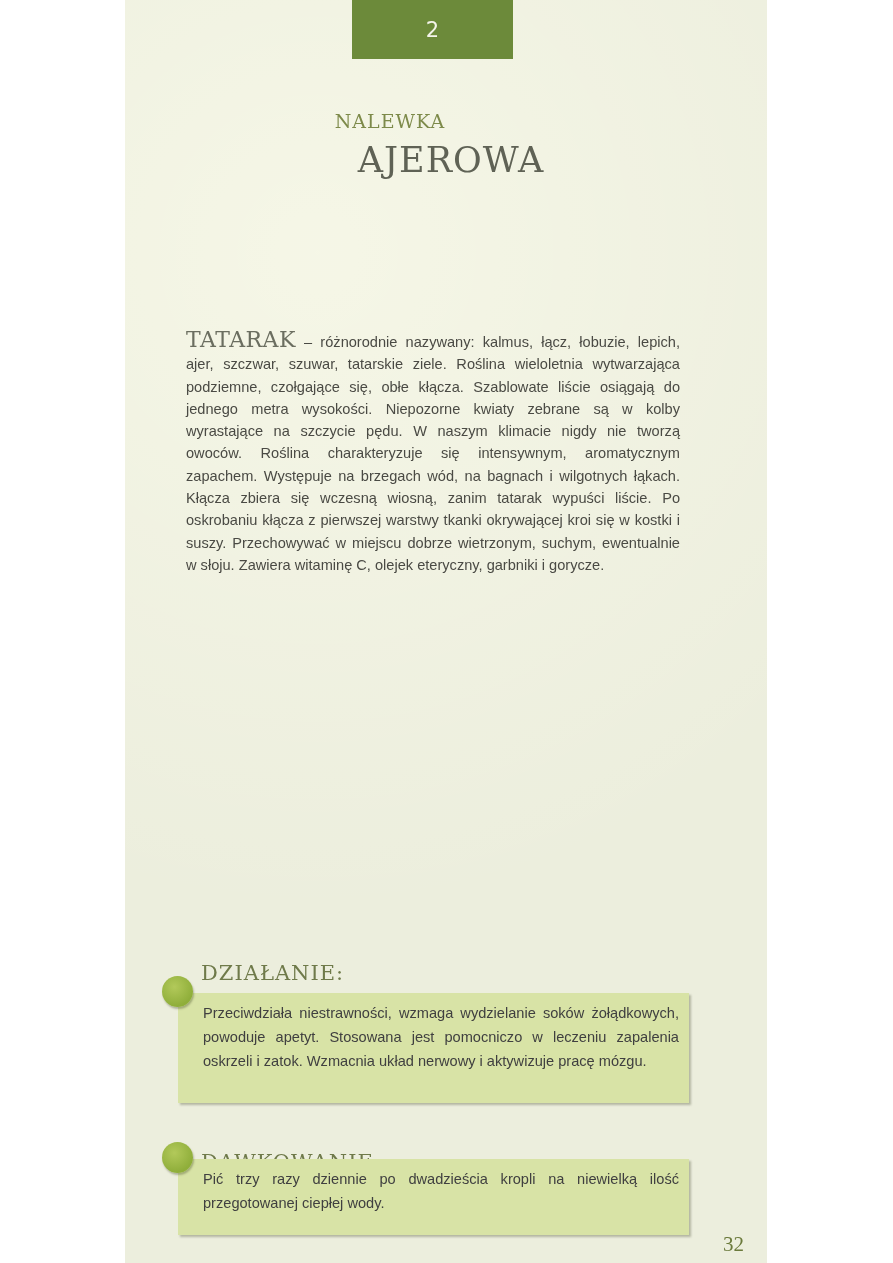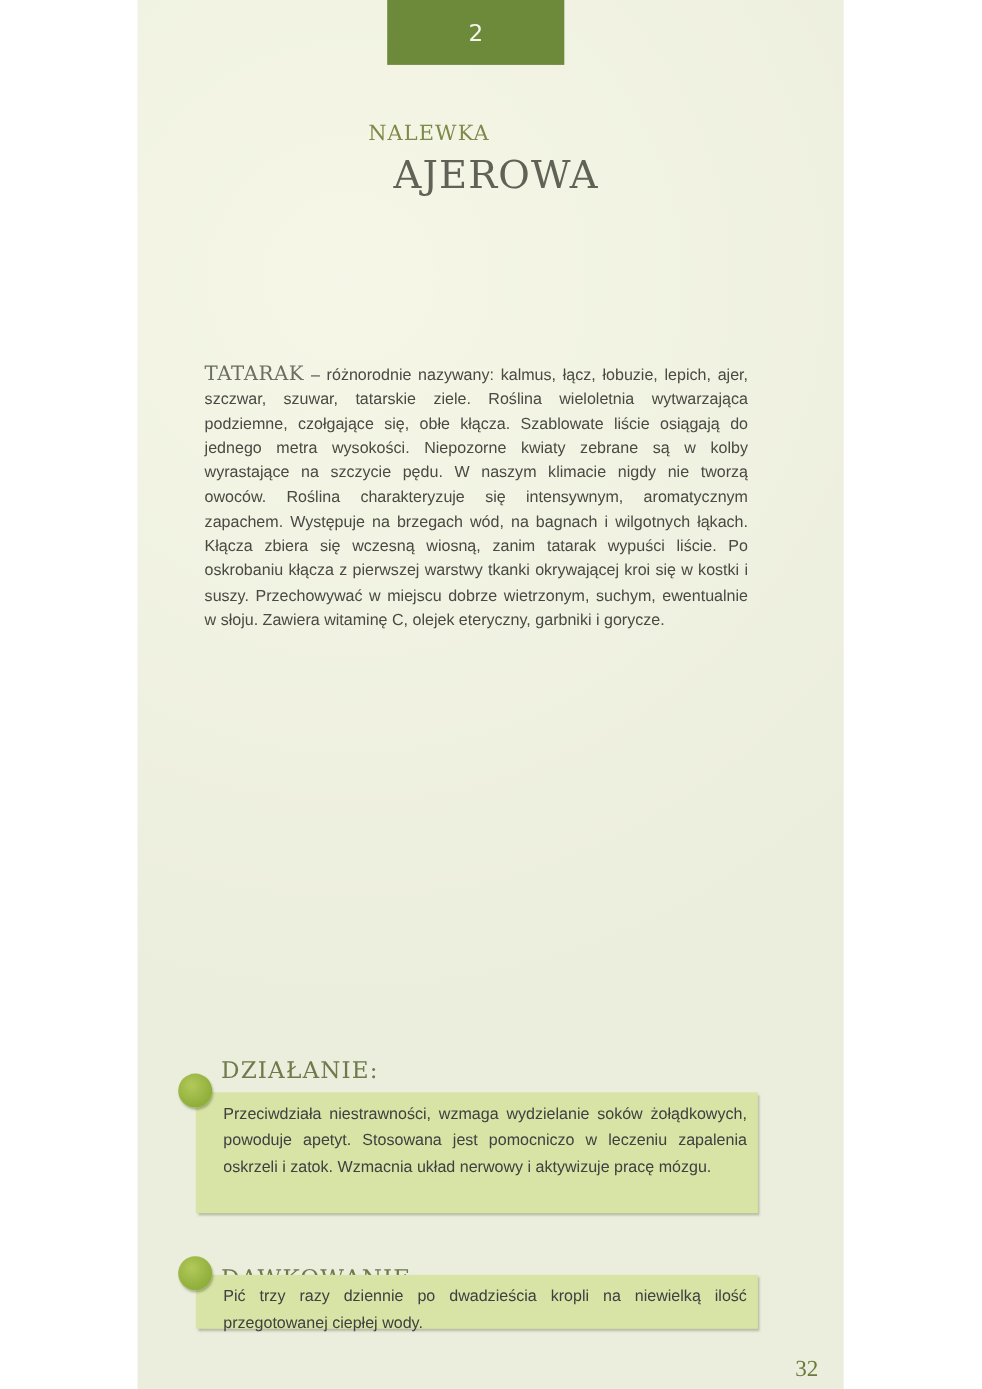--- a/index.html
+++ b/index.html
@@ -22,21 +22,21 @@
   .title {
     position:absolute; left:5px; width:642px; top:140px; text-align:center;
     font-family:"DejaVu Serif", serif; font-size:35px; letter-spacing:1px; color:#5f6255;
   }
   .intro {
     position:absolute; left:61px; top:329px; width:494px;
     font-family:"Liberation Sans", sans-serif; font-size:14.6px; line-height:22.3px;
     color:#4a4a44; text-align:justify;
   }
   .intro .lead {
-    font-family:"DejaVu Serif", serif; font-size:18px; color:#6b6e60; letter-spacing:0.5px;
+    font-family:"DejaVu Serif", serif; font-size:22px; color:#6b6e60; letter-spacing:0.5px;
   }
   .recipe {
     position:absolute; left:61px; top:681px; width:494px;
     font-family:"Liberation Serif", serif; font-size:20.5px; line-height:33.5px;
     color:#5a5a55; text-align:justify; text-indent:16px;
   }
   .ingredients {
     position:absolute; left:53px; top:885px; width:505px;
     font-family:"Liberation Sans", sans-serif; font-size:14.5px; line-height:22px; color:#404040;
     display:flex;
@@ -79,19 +79,19 @@
 
 
 
   <div class="section-head" style="top:961px;">DZIAŁANIE:</div>
   <div class="box" style="top:993px; height:110px;">
     <span>Przeciwdziała niestrawności, wzmaga wydzielanie soków żołądkowych, powoduje apetyt. Stosowana jest pomocniczo w leczeniu zapalenia oskrzeli i zatok. Wzmacnia układ nerwowy i aktywizuje pracę mózgu.</span>
   </div>
   <div class="dot" style="left:37px; top:976px;"></div>
 
   <div class="section-head" style="top:1150px;">DAWKOWANIE:</div>
-  <div class="box" style="top:1159px; height:49px;">
+  <div class="box" style="top:1159px; height:76px;">
     <span>Pić trzy razy dziennie po dwadzieścia kropli na niewielką ilość przegotowanej ciepłej wody.</span>
   </div>
   <div class="dot" style="left:37px; top:1142px;"></div>
 
   <div class="page-number">32</div>
 </div>
 
 </body></html>

